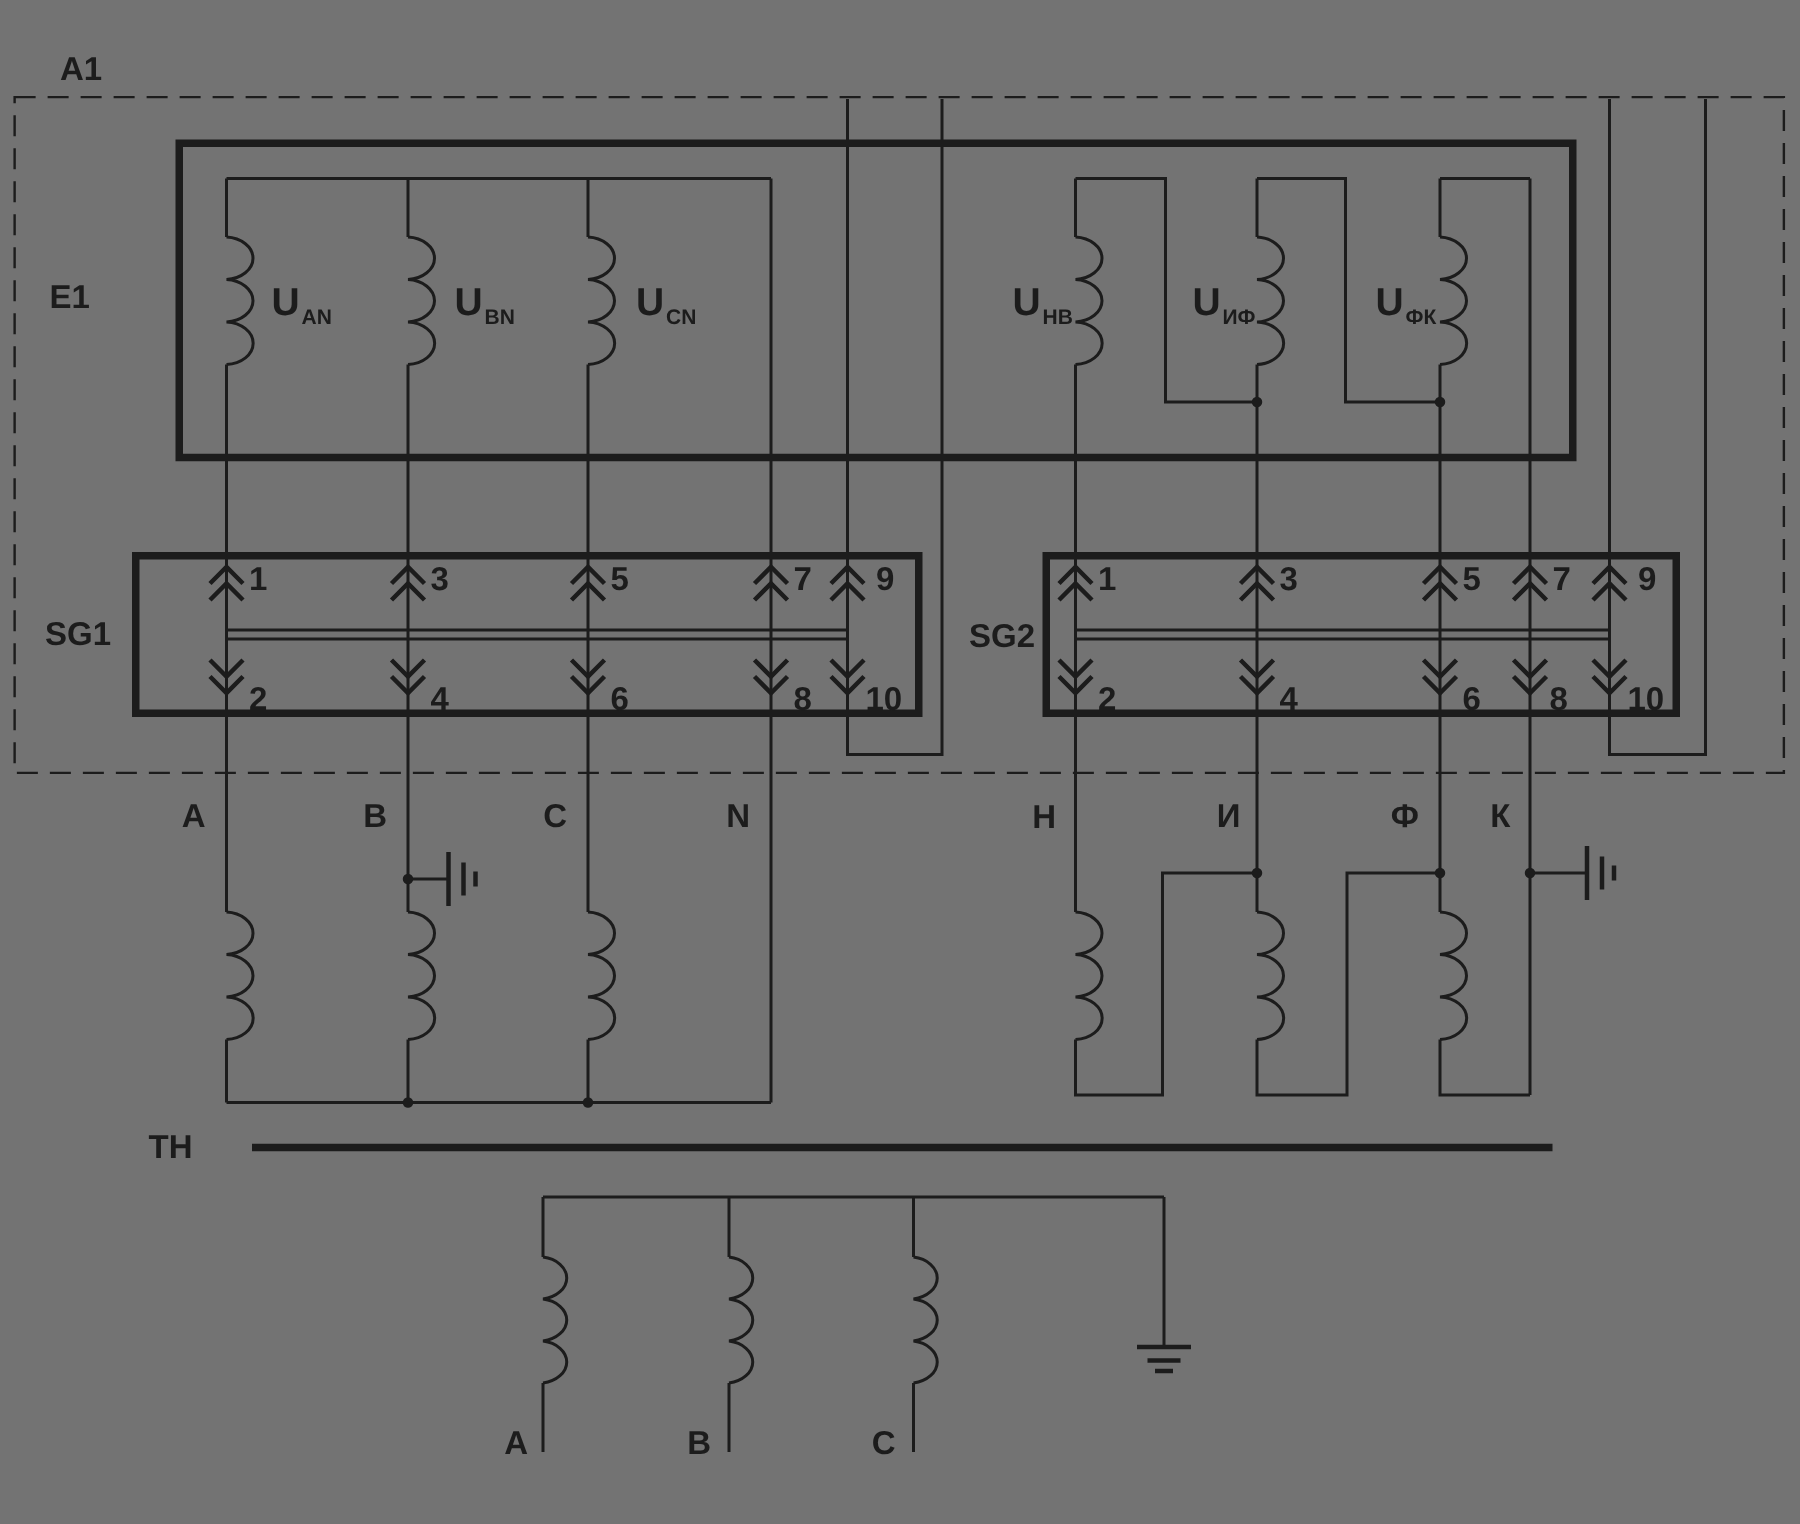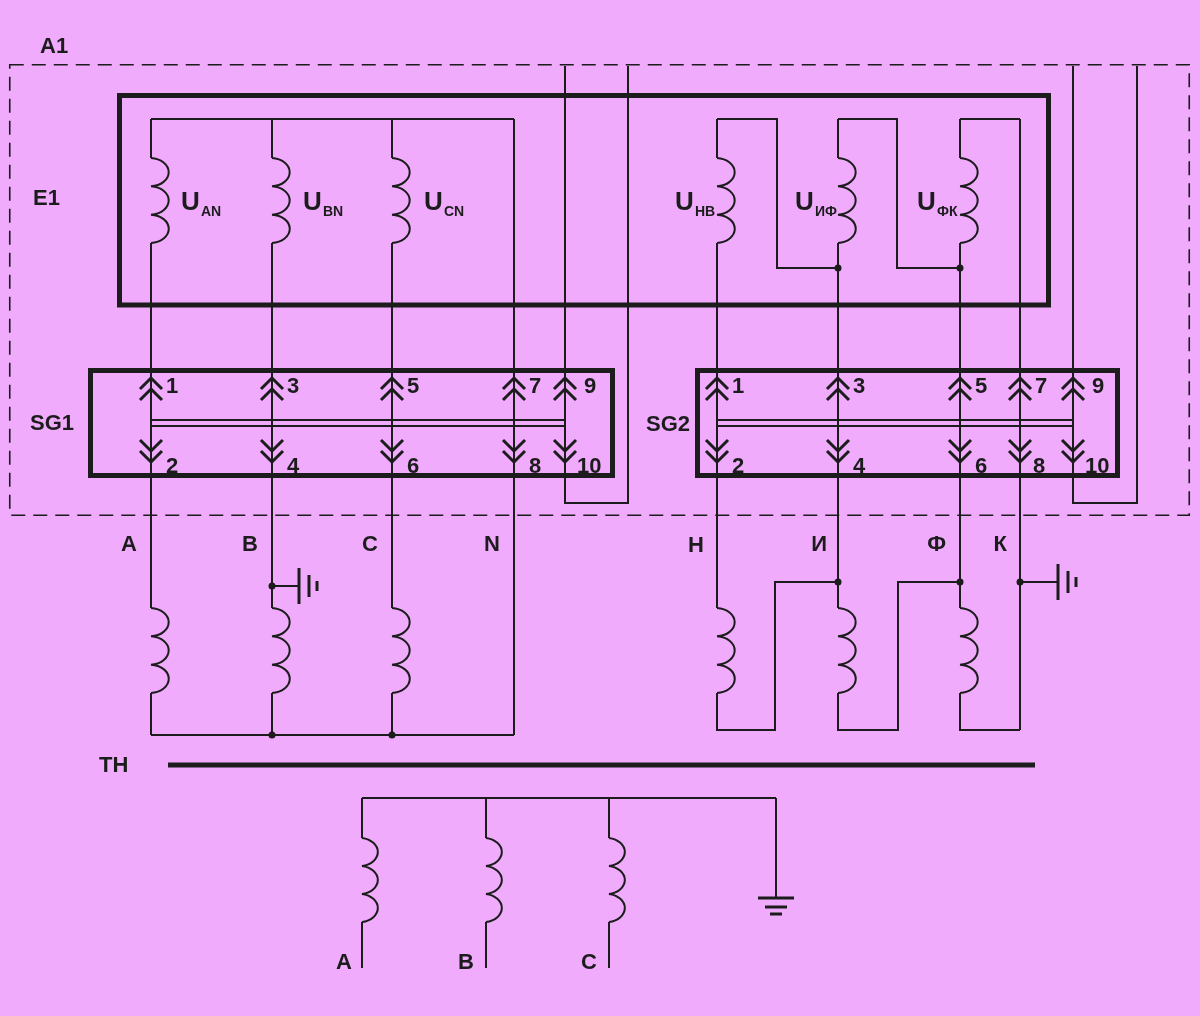--- a/index.html
+++ b/index.html
@@ -1,16 +1,16 @@
 <!DOCTYPE html>
 <html><head>
 <meta charset="utf-8">
 <style>
   html,body{margin:0;padding:0;background:#ffffff;}
-  .stage{position:relative;width:1200px;height:1016px;background:#f0abfc;overflow:hidden;}
+  .stage{position:relative;width:1200px;height:1016px;background:#737373;overflow:hidden;}
   svg{display:block;}
   .lbl{font-family:"Liberation Sans",sans-serif;font-weight:bold;fill:#1c1c1c;}
   .s22{font-size:22px;}
   .s26{font-size:26px;}
   .s14{font-size:14px;}
   .wire{stroke:#1c1c1c;stroke-width:2;fill:none;}
   .boxthick{stroke:#1c1c1c;stroke-width:5;fill:none;}
   .dashbox{stroke:#1c1c1c;stroke-width:1.6;fill:none;stroke-dasharray:14 8;}
   .chev{stroke:#1c1c1c;stroke-width:3;fill:none;stroke-linejoin:miter;}
   .gnd{stroke:#1c1c1c;stroke-width:3;fill:none;}

